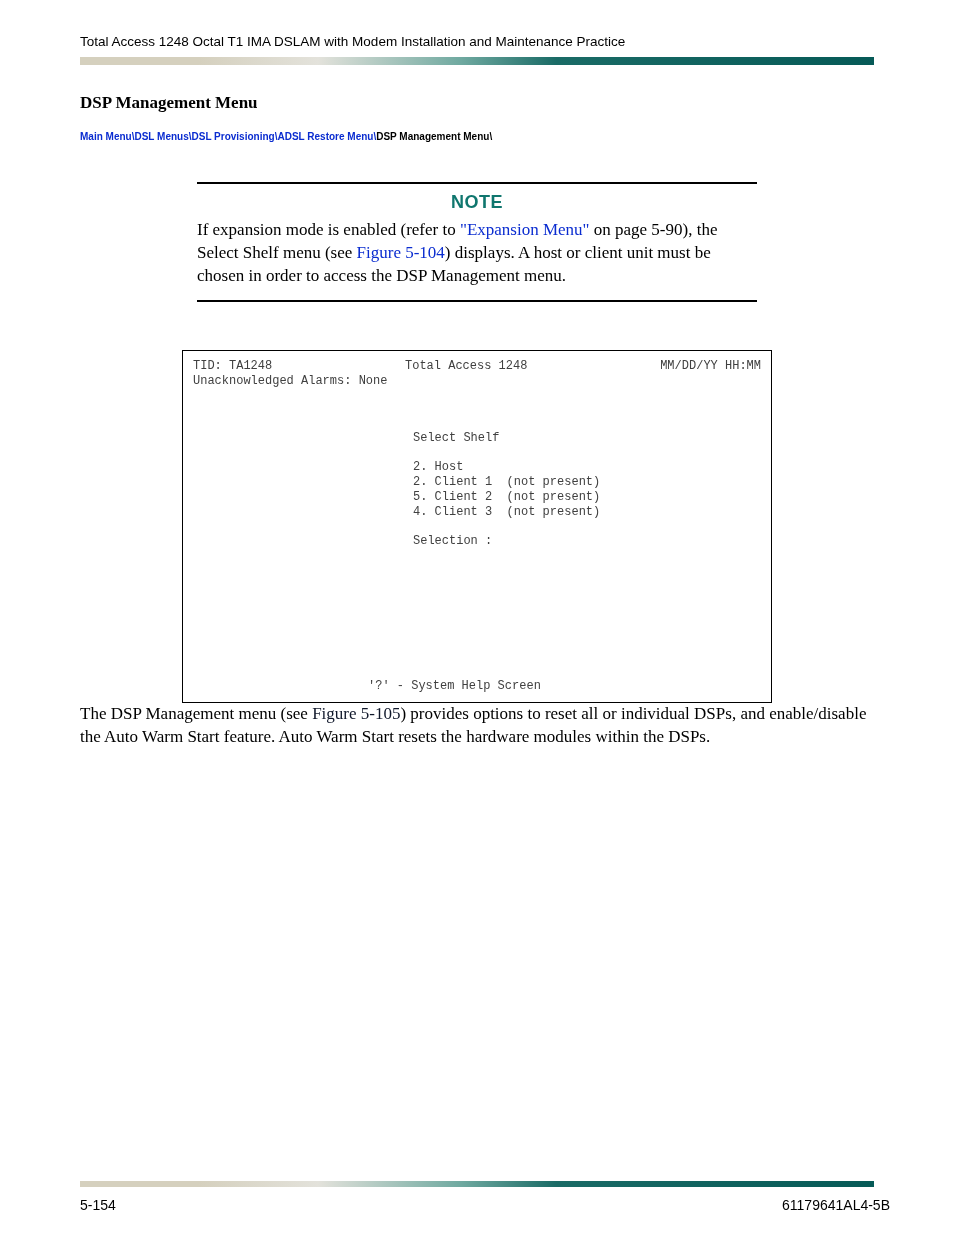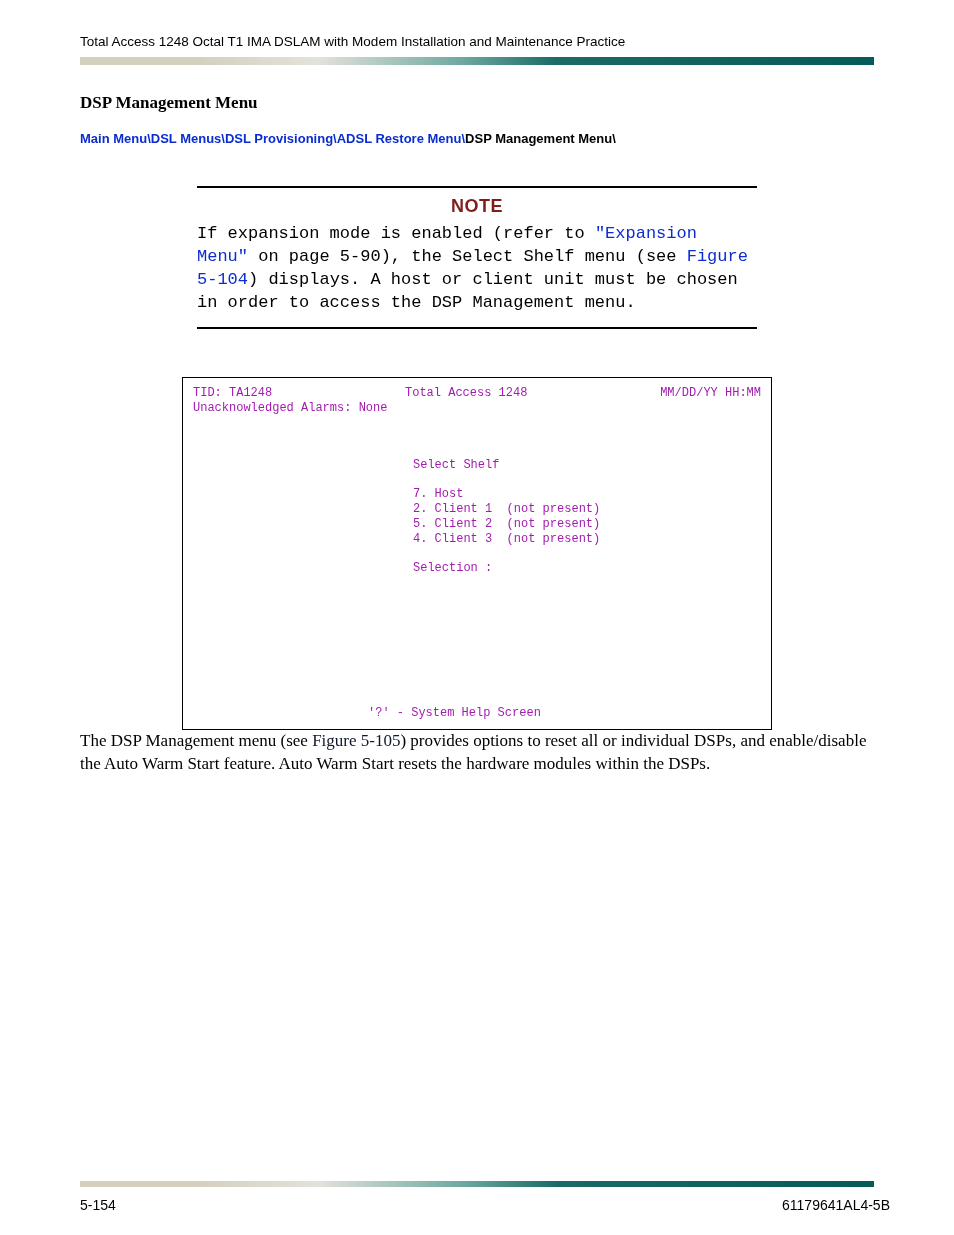--- a/index.html
+++ b/index.html
@@ -35,21 +35,21 @@
       bottom: 48px;
     }
     .section-heading {
       font-family: "Century Schoolbook", Georgia, serif;
       font-size: 17px;
       font-weight: bold;
       margin-bottom: 18px;
     }
     .breadcrumb {
       font-family: Arial, Helvetica, sans-serif;
-      font-size: 13px;
+      font-size: 10px;
       font-weight: bold;
       margin-bottom: 40px;
     }
     .breadcrumb .link {
       color: #0a2cd0;
       text-decoration: none;
     }
     .breadcrumb .current {
       color: #000;
     }
@@ -59,40 +59,40 @@
       border-top: 2px solid #000;
       border-bottom: 2px solid #000;
       padding: 8px 0 12px 0;
     }
     .note-label {
       text-align: center;
       font-family: Arial, Helvetica, sans-serif;
       font-size: 18px;
       font-weight: 900;
       letter-spacing: 0.5px;
-      color: #7f1d1d;
+      color: #0f766e;
       margin-bottom: 6px;
     }
     .note-body {
-      font-family: Liberation Mono, monospace;
+      font-family: Liberation Serif, serif;
       font-size: 17px;
       line-height: 1.35;
       color: #000;
     }
     .note-body .ref {
       color: #0a2cd0;
     }
     .terminal {
       width: 590px;
       margin: 0 auto;
       border: 1px solid #000;
       font-family: "Courier New", Courier, monospace;
       font-size: 12px;
       line-height: 1.25;
-      color: #a21caf;
+      color: #404040;
       padding: 8px 10px;
       box-sizing: border-box;
     }
     .terminal .row {
       white-space: pre;
       font-family: Liberation Mono, monospace;
     }
     .terminal .top-row {
       display: flex;
       justify-content: space-between;
@@ -164,21 +164,21 @@
       <span>TID: TA1248</span>
       <span>Total Access 1248</span>
       <span>MM/DD/YY  HH:MM</span>
     </div>
     <div class="row">Unacknowledged Alarms: None</div>
     <div class="spacer"></div>
     <div class="spacer"></div>
     <div class="spacer"></div>
     <div class="row center-block">Select Shelf</div>
     <div class="spacer"></div>
-    <div class="row center-block">7. Host</div>
+    <div class="row center-block">2. Host</div>
     <div class="row center-block">2. Client 1  (not present)</div>
     <div class="row center-block">5. Client 2  (not present)</div>
     <div class="row center-block">4. Client 3  (not present)</div>
     <div class="spacer"></div>
     <div class="row center-block">Selection :</div>
     <div class="big-spacer"></div>
     <div class="row help-line">'?' - System Help Screen</div>
   </div>
 
 

